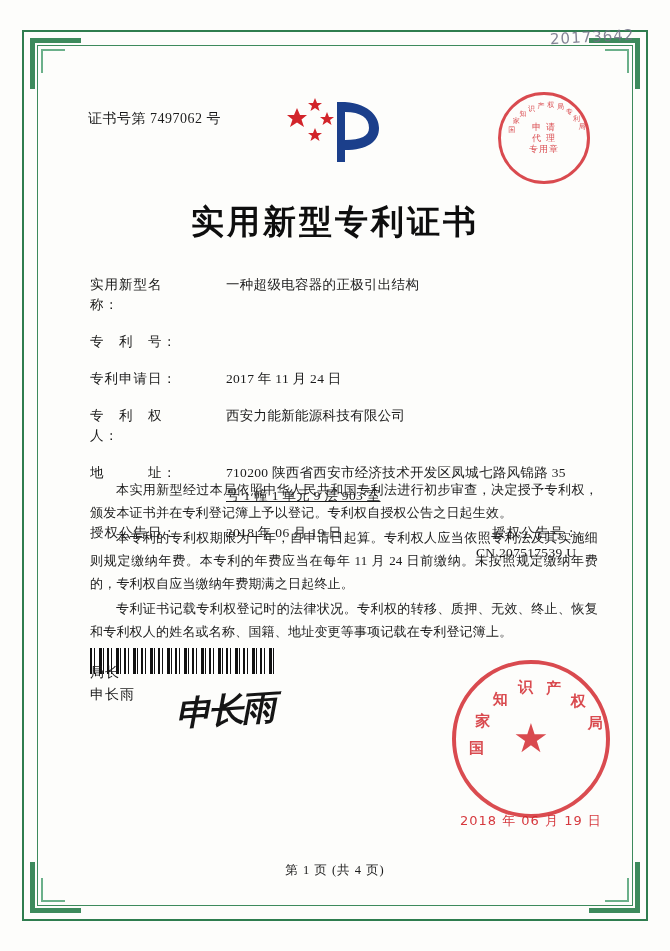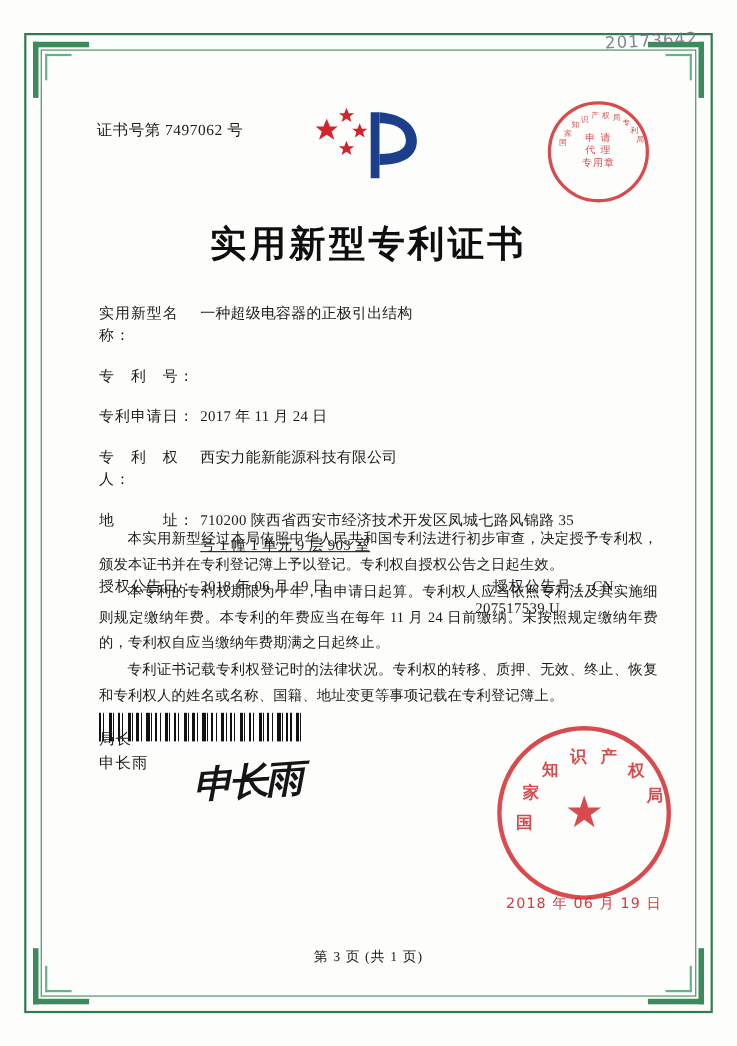--- a/index.html
+++ b/index.html
@@ -119,20 +119,21 @@
     position: absolute;
     left: 30px;
     right: 10px;
     top: 205px;
     font-size: 13.5px;
     line-height: 20px;
   }
   .frow {
     display: flex;
     margin-bottom: 17px;
+    gap: 44px;
   }
   .flabel {
     width: 92px;
     flex: none;
     letter-spacing: 1px;
   }
   .fval {
     flex: 1;
     letter-spacing: .3px;
   }
@@ -401,16 +402,16 @@
         <span style="transform:rotate(-12deg) translate(0,-62px) rotate(12deg)">识</span>
         <span style="transform:rotate(14deg) translate(0,-62px) rotate(-14deg)">产</span>
         <span style="transform:rotate(40deg) translate(0,-62px) rotate(-40deg)">权</span>
         <span style="transform:rotate(66deg) translate(0,-62px) rotate(-66deg)">局</span>
       </div>
       <div id="seal-star">★</div>
     </div>
 
     <div id="seal-date">2018 年 06 月 19 日</div>
 
-    <div id="page-footer">第 3 页 (共 1 页)</div>
+    <div id="page-footer">第 1 页 (共 4 页)</div>
 
   </div>
 </div>
 
 </body></html>

